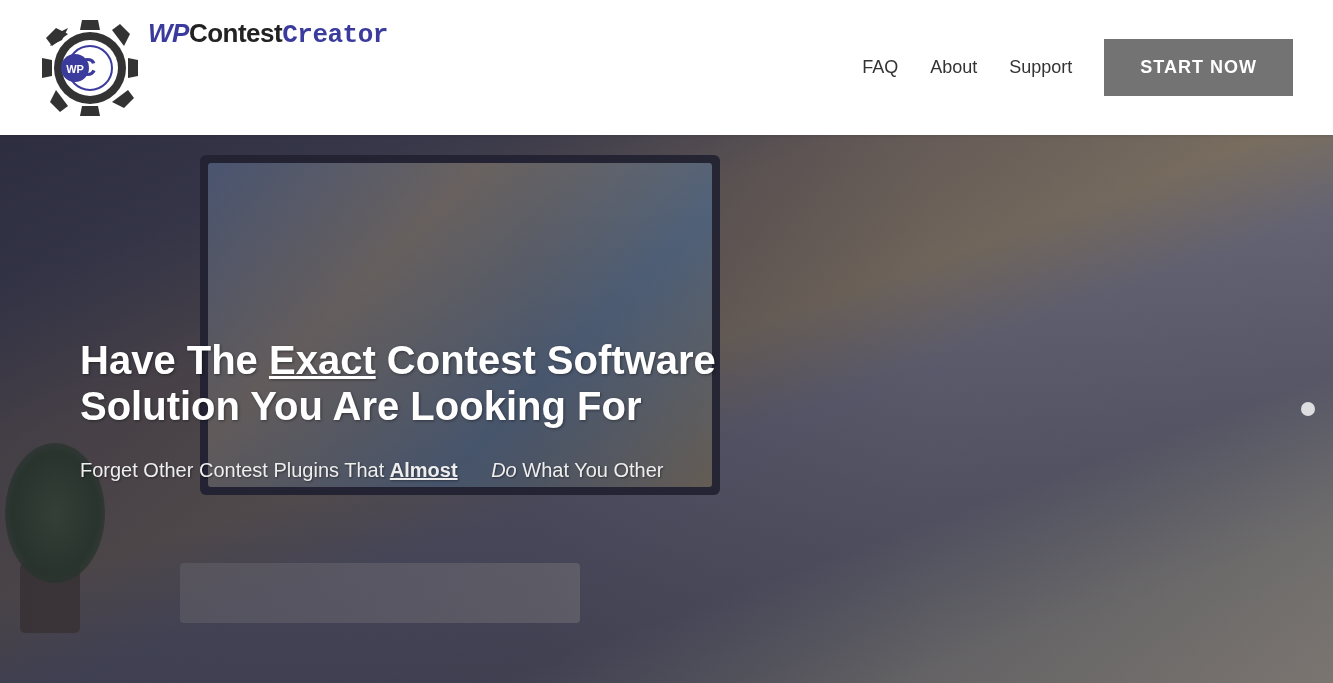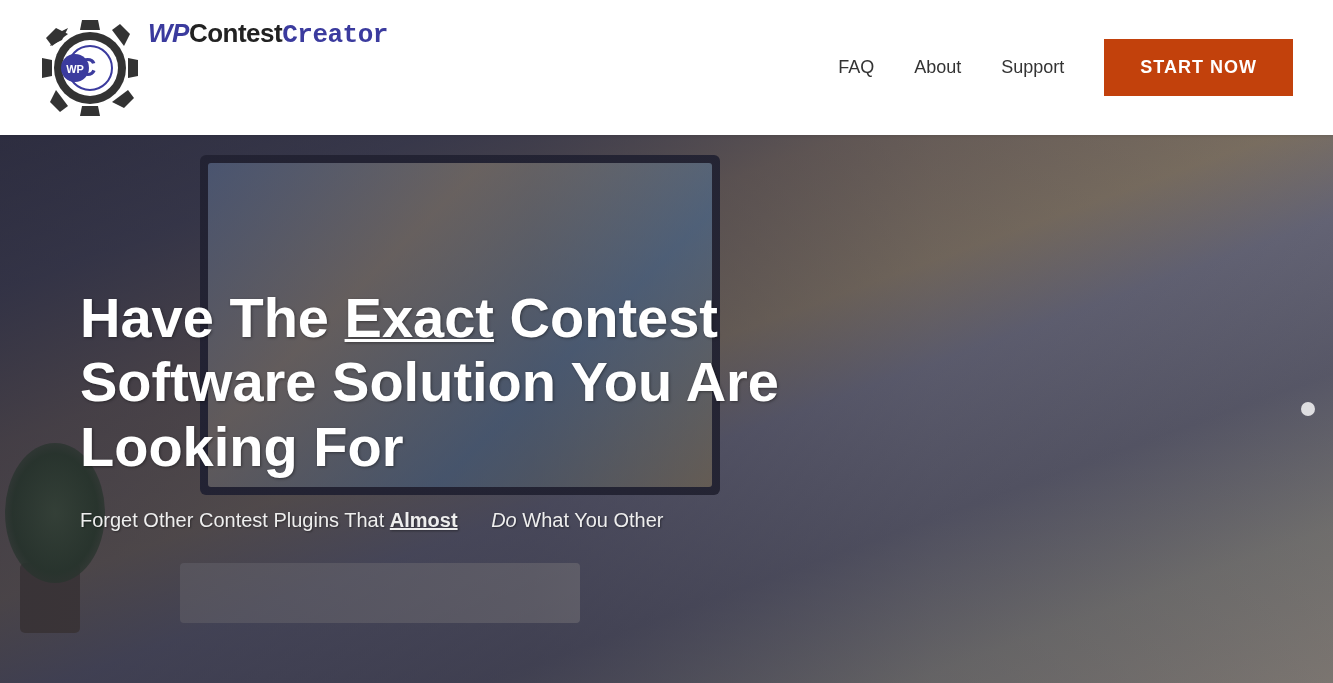--- a/index.html
+++ b/index.html
@@ -57,33 +57,33 @@
     }
 
     .logo-text-creator {
       color: #3b3b9e;
       font-family: Liberation Mono, monospace;
     }
 
     .nav {
       display: flex;
       align-items: center;
-      gap: 40px;
+      gap: 32px;
     }
 
     .nav-link {
       color: #333333;
       text-decoration: none;
       font-size: 18px;
       font-weight: 500;
       cursor: pointer;
     }
 
     .start-now-btn {
-      background: #c2410c;
+      background: #737373;
       color: #ffffff;
       border: none;
       padding: 18px 36px;
       font-size: 18px;
       font-weight: 700;
       letter-spacing: 1px;
       cursor: pointer;
       text-transform: uppercase;
     }
 
@@ -221,21 +221,21 @@
       height: 100%;
       z-index: 2;
       display: flex;
       flex-direction: column;
       justify-content: center;
       padding: 40px 80px;
     }
 
     .hero-headline {
       color: #ffffff;
-      font-size: 56px;
+      font-size: 40px;
       font-weight: 800;
       line-height: 1.15;
       max-width: 800px;
       margin-bottom: 30px;
       text-shadow: 1px 1px 3px rgba(0,0,0,0.4);
     }
 
     .hero-headline .exact {
       text-decoration: underline;
       text-decoration-thickness: 3px;

